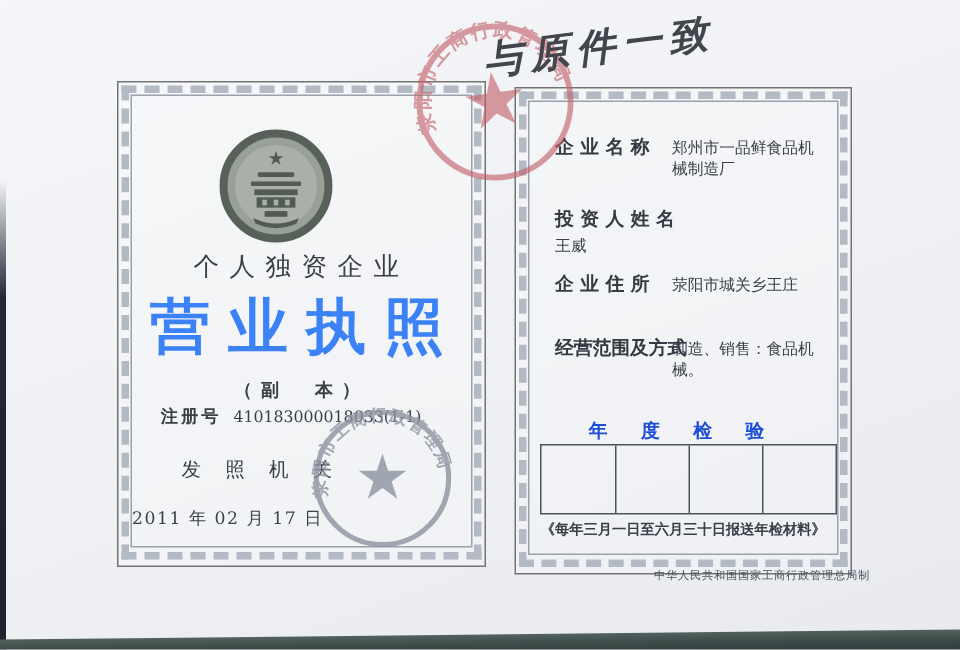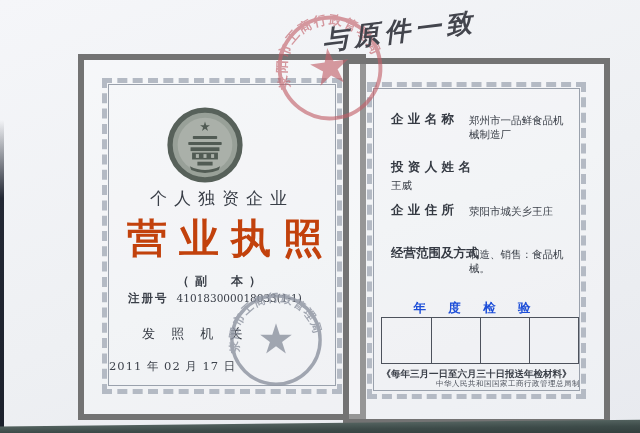--- a/index.html
+++ b/index.html
@@ -8,34 +8,34 @@
     font-family:"DejaVu Serif","Liberation Serif",serif;
     background:linear-gradient(160deg,#f5f6f9 0%,#eef0f3 55%,#e8eaef 100%);
   }
   
   .edge-left{position:absolute;left:0;top:120px;bottom:0;width:4px;
     background:linear-gradient(180deg,rgba(35,40,52,0) 0%,#232834 25%,#1c212c 100%);}
   .edge-bottom{position:absolute;left:-6px;width:660px;height:16px;top:423px;
     transform:rotate(-0.6deg);
     background:linear-gradient(180deg,#53625f 0%,#3d4b49 40%,#2f3a39 100%);}
   
-  .frame{position:absolute;border:6px solid #737373;padding:18px;background:rgba(255,255,255,0.25);}
+  .frame{position:absolute;border:1px solid #737373;padding:2px;background:rgba(255,255,255,0.25);}
   .frame-mid{border:5px dashed #b4bac4;padding:1px;height:calc(100% - 14px);}
   .frame-core{border:1px solid #9aa1ac;position:relative;height:calc(100% - 4px);}
   .frame-left{left:78px;top:54px;width:240px;height:318px;}
   .frame-right{left:343px;top:58px;width:219px;height:319px;}
 
   .abs{position:absolute;}
 
   
   .emblem{left:58px;top:22px;width:76px;height:76px;}
   .ent-type{left:0;right:0;top:102px;text-align:center;font-size:17px;font-weight:normal;
     letter-spacing:7px;color:#3a3f48;}
-  .big-title{left:0;right:0;top:126px;text-align:right;font-size:40px;font-weight:bold;
-    letter-spacing:12px;text-indent:12px;color:#c2410c;}
+  .big-title{left:0;right:0;top:126px;text-align:left;font-size:40px;font-weight:bold;
+    letter-spacing:12px;text-indent:12px;color:#3b82f6;}
   .copy-label{left:0;right:0;top:188px;text-align:center;font-size:12px;font-weight:bold;
     letter-spacing:6px;color:#3a3f48;}
   .reg-row{left:0;right:14px;top:206px;text-align:center;font-size:10.5px;color:#3a3f48;}
   .reg-row .lbl{font-weight:bold;font-size:11.5px;letter-spacing:2px;margin-right:8px;}
   .issuer{left:33px;top:240px;font-size:13px;font-weight:normal;letter-spacing:6px;color:#363b44;}
   .date-line{left:0;right:0;top:274px;text-align:left;font-size:11.5px;letter-spacing:1px;color:#3d424b;}
   .seal-gray{left:118px;top:206px;width:98px;height:98px;opacity:.8;}
   .seal-red{left:274px;top:12px;width:112px;height:112px;opacity:.62;transform:rotate(-8deg);}
   .handwriting{left:322px;top:14px;font-size:26px;font-style:italic;color:#43454d;
     letter-spacing:5px;transform:rotate(-7deg);font-weight:bold;

